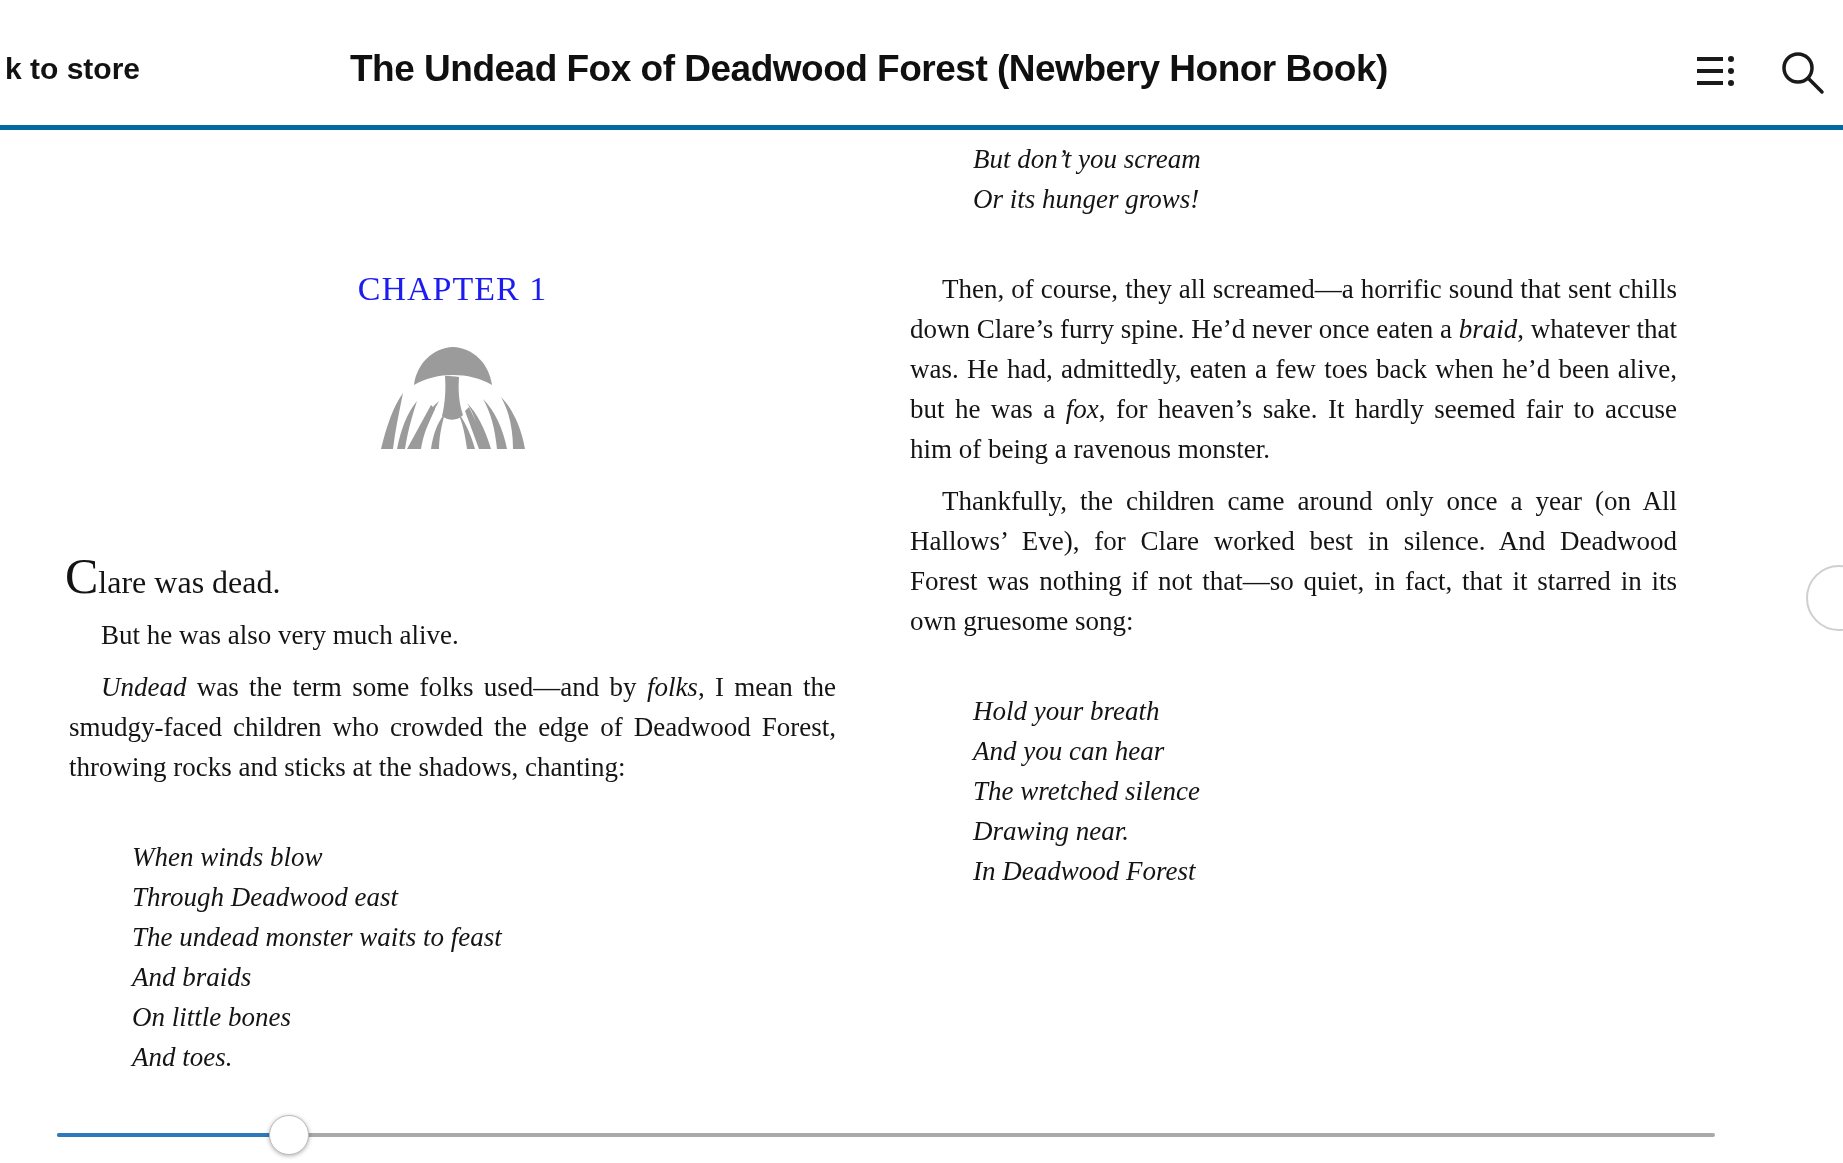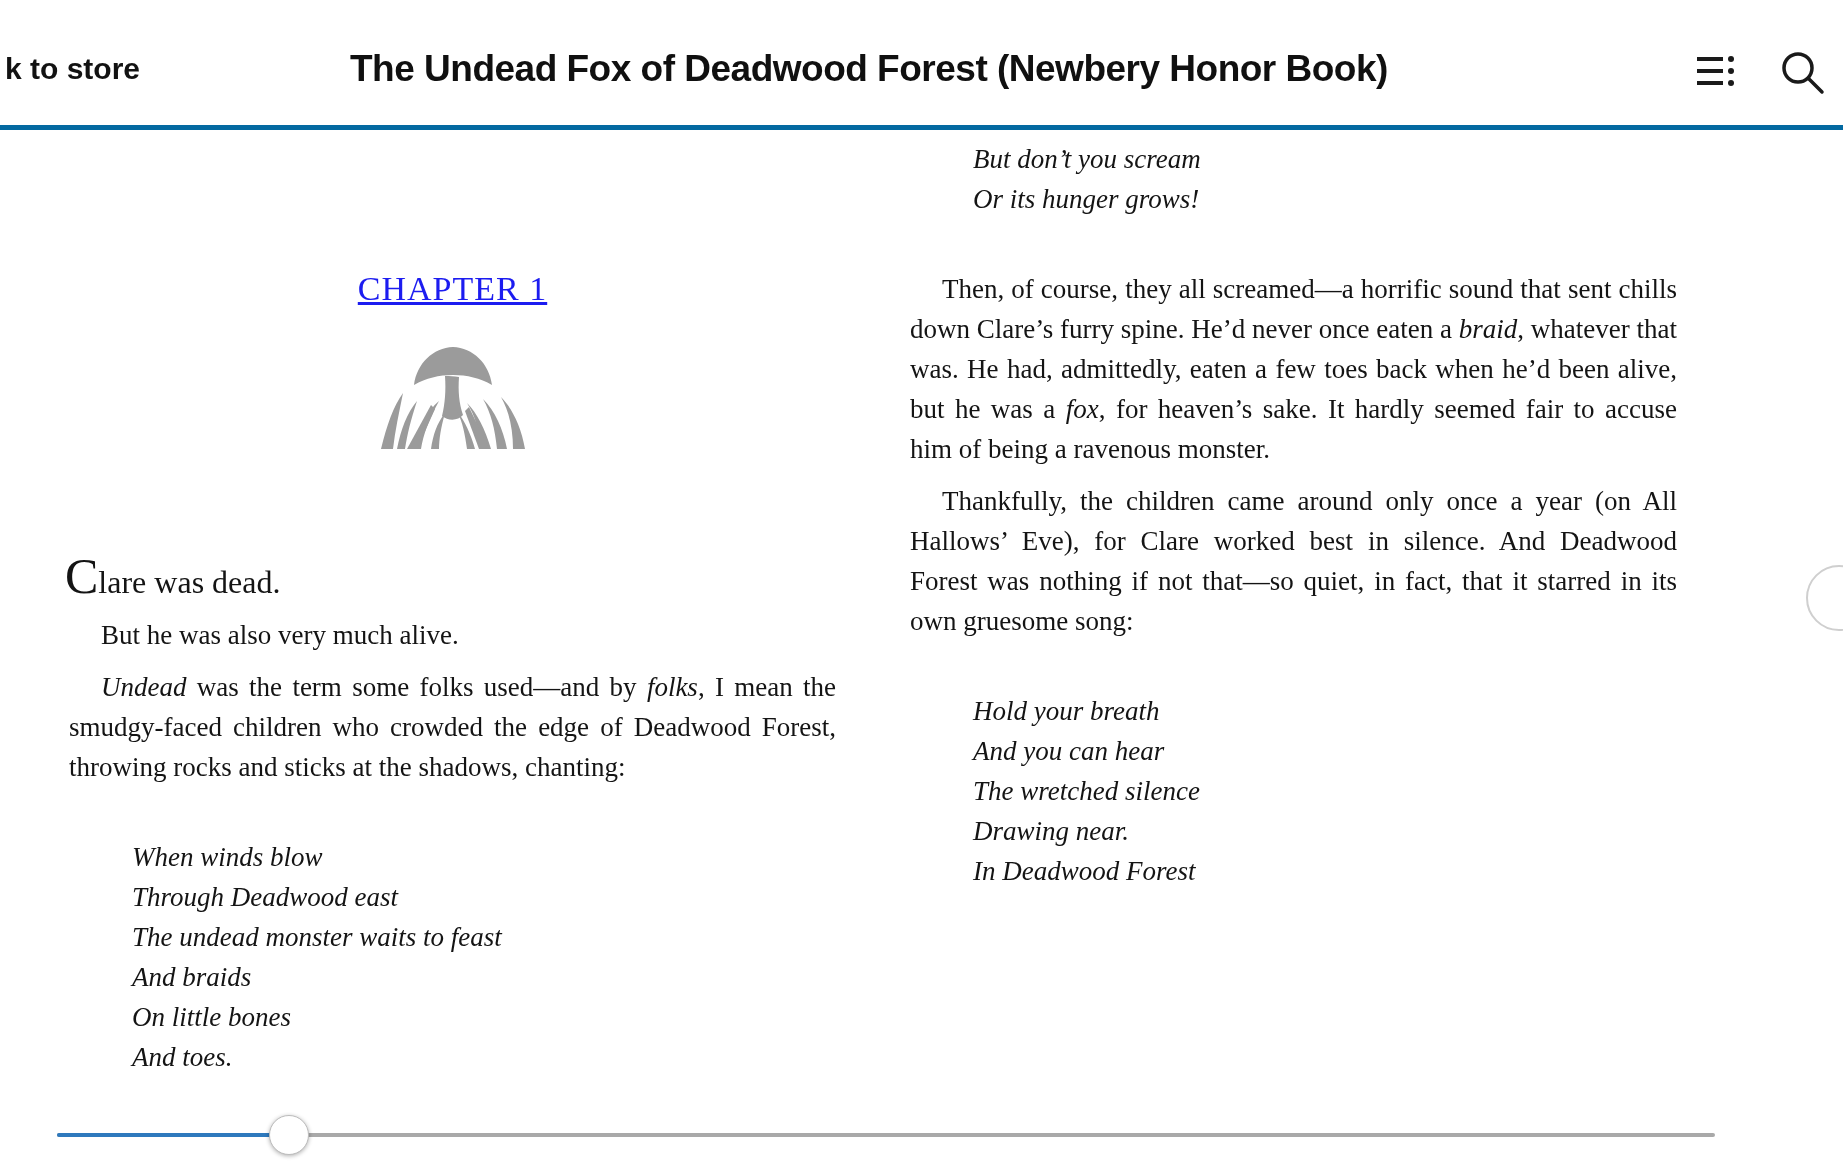--- a/index.html
+++ b/index.html
@@ -26,21 +26,21 @@
   }
   .icon-btn{position:absolute;background:none;border:none;padding:0;cursor:pointer;}
   .toc-btn{left:1694px;top:28px;width:42px;height:42px;}
   .search-btn{left:1778px;top:26px;width:48px;height:48px;}
   
   .page-col{position:absolute;top:103px;width:791px;font-size:27px;line-height:40px;color:#141414;}
   .col-left{left:57px;}
   .col-right{left:898px;}
   .chapter-heading{margin-top:166px;text-align:center;}
   .chapter-link{
-    color:#1c1cf0;text-decoration:underline;font-size:34px;letter-spacing:1px;cursor:pointer;
+    color:#1c1cf0;font-size:34px;letter-spacing:1px;cursor:pointer;
   }
   .illustration{display:block;margin:30px auto 0 auto;width:160px;height:110px;}
   .opening-line{margin:110px 0 0 8px;font-size:32px;line-height:42px;}
   .opening-line .initial{font-size:50px;line-height:0;}
   p.body-par{margin:12px;text-align:justify;text-indent:32px;}
   .poem{margin:50px 0 50px 75px;font-style:italic;}
   .poem .poem-line{line-height:40px;}
   .poem-top{margin-top:36px;margin-bottom:50px;}
   
   .slider{position:absolute;left:57px;top:1113px;width:1658px;height:44px;}

